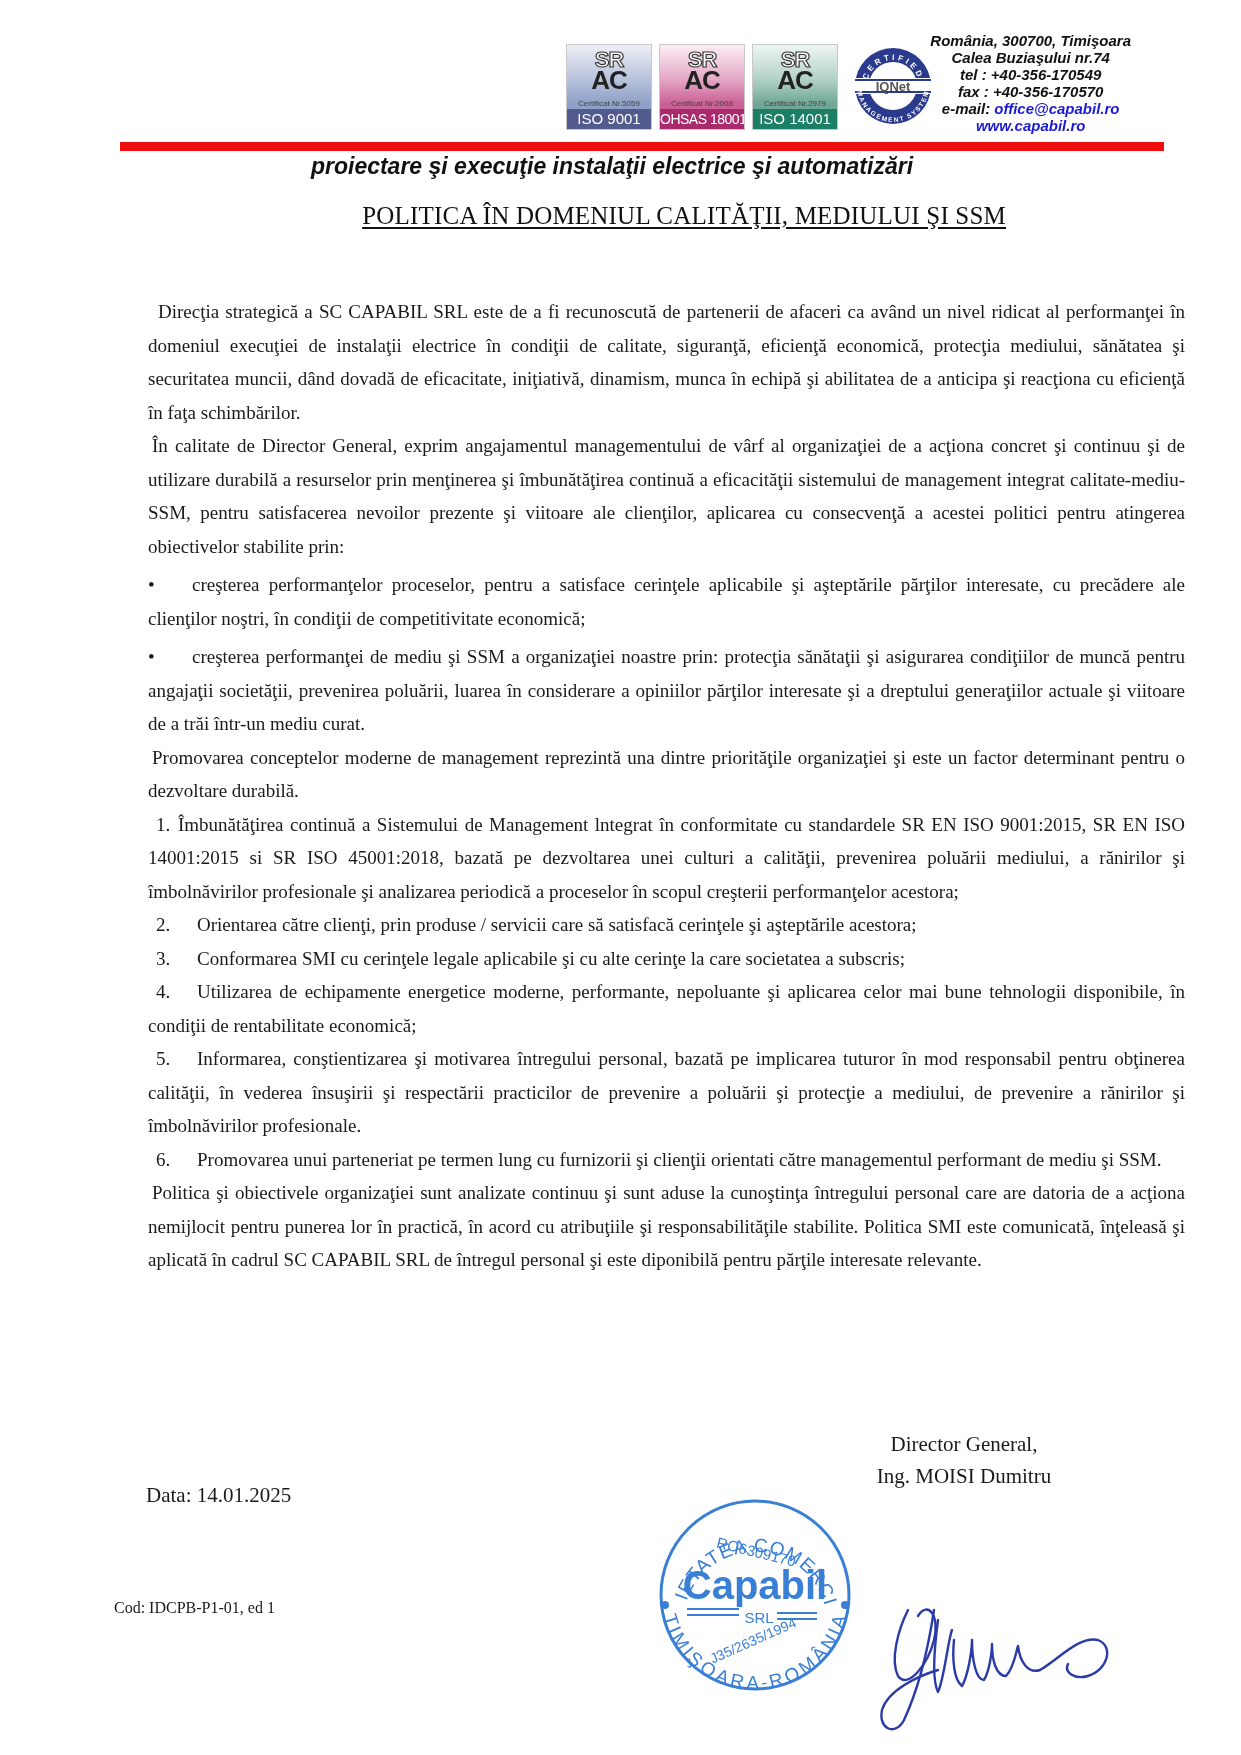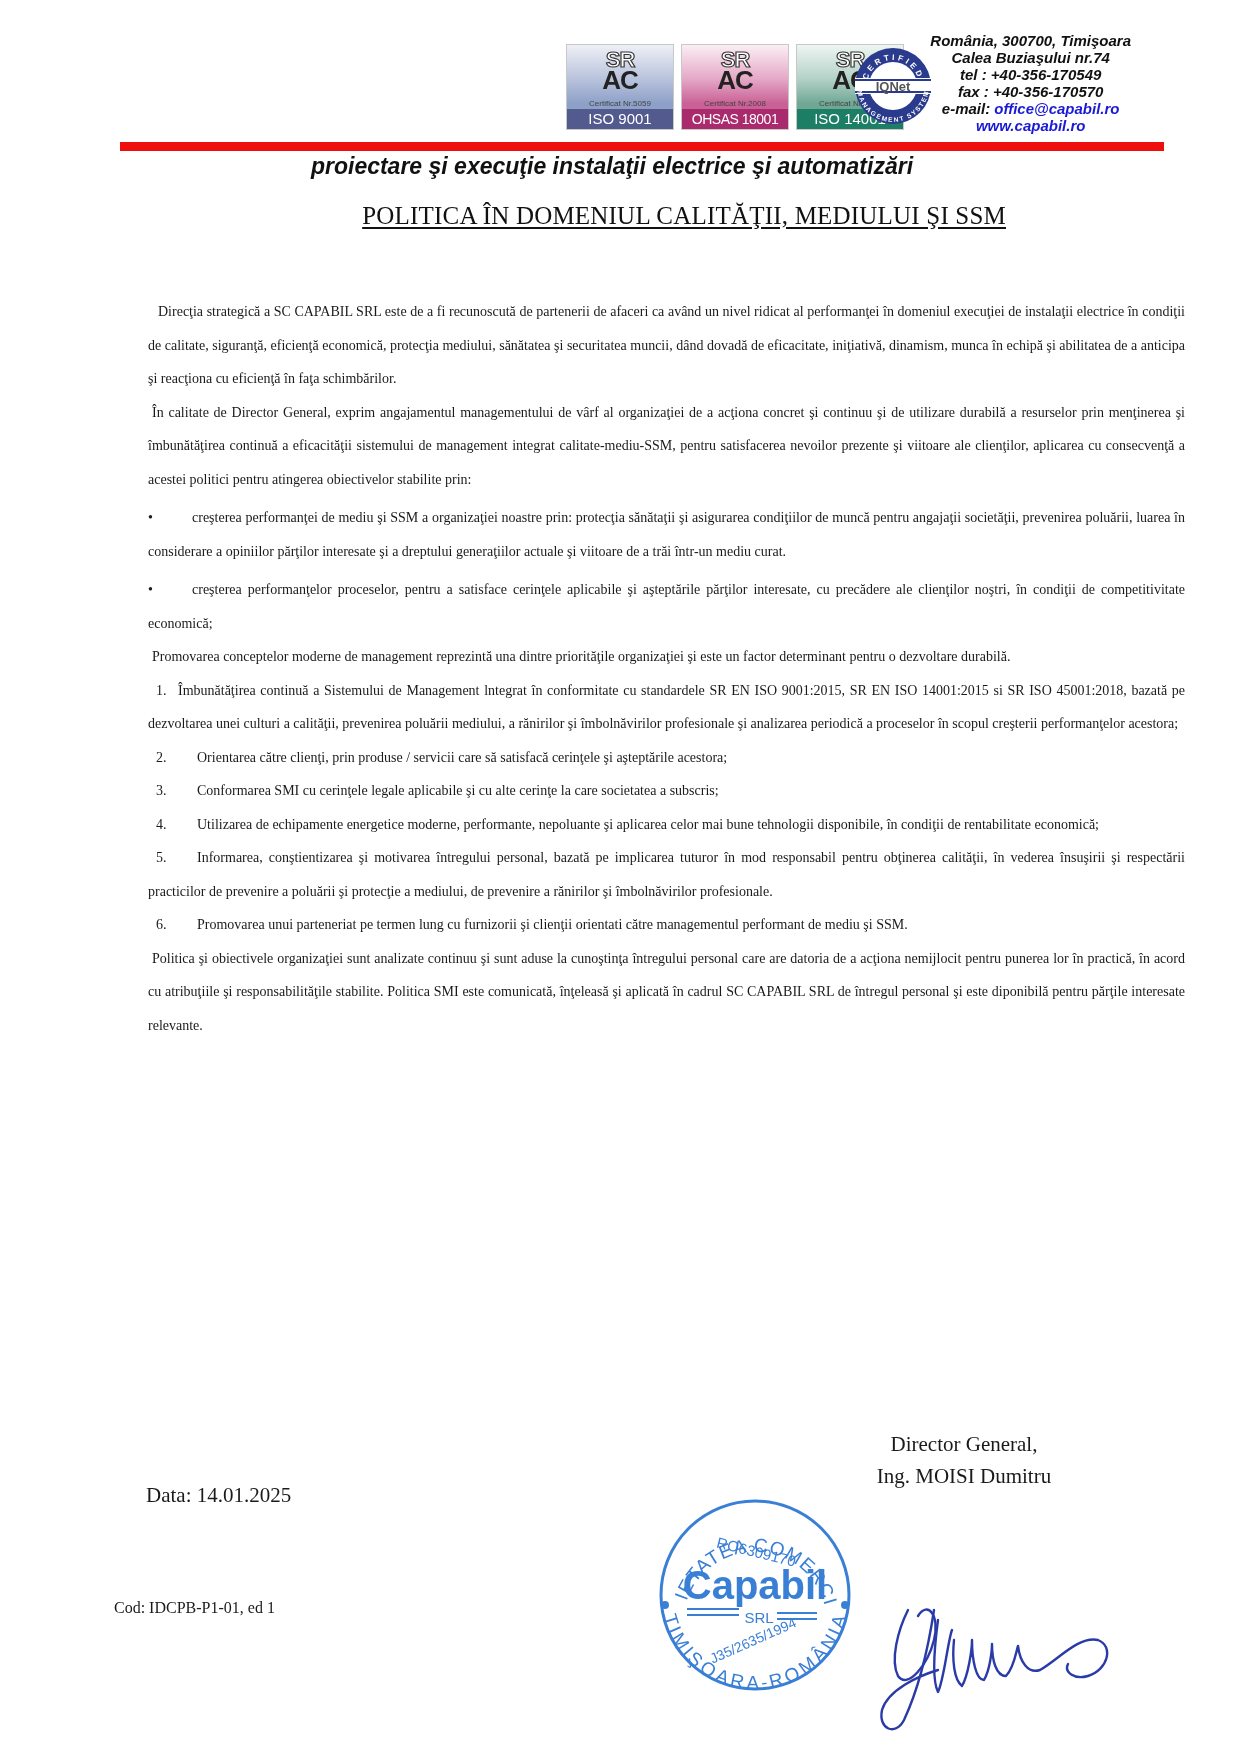--- a/index.html
+++ b/index.html
@@ -6,21 +6,21 @@
   body { width: 1241px; height: 1755px; position: relative; overflow: hidden; font-family: "Liberation Serif", serif; color: #1a1a1a; }
 
   
   .header { position: absolute; left: 0; top: 0; width: 1241px; height: 190px; }
   .logo { position: absolute; left: 118px; top: 60px; width: 400px; height: 90px; }
   .logo-text { position: absolute; left: 52px; top: -8px; font-family: "DejaVu Serif", serif; font-weight: bold; font-style: italic; font-size: 84px; color: #1414d8; letter-spacing: 2px; line-height: 1; transform: scaleX(1.02); transform-origin: left; }
   .logo-c { position: absolute; left: 0; top: -2px; width: 58px; height: 88px; }
   .red-rule { position: absolute; left: 120px; top: 142px; width: 1044px; height: 9px; background: #ee0e0e; }
 
   .certs { position: absolute; left: 566px; top: 44px; height: 86px; display: flex; gap: 7px; }
-  .cert { width: 108px; height: 86px; position: relative; border: 1px solid #c8c8c8; overflow: hidden; box-sizing: border-box; }
+  .cert { width: 86px; height: 86px; position: relative; border: 1px solid #c8c8c8; overflow: hidden; box-sizing: border-box; }
   .cert .sr { position: absolute; left: 0; right: 0; top: 4px; text-align: center; font-family: "Liberation Sans", sans-serif; font-weight: bold; font-size: 22px; color: #ffffff; -webkit-text-stroke: 1.2px #333; letter-spacing: -1px; line-height: 1; }
   .cert .ac { position: absolute; left: 0; right: 0; top: 22px; text-align: center; font-family: "Liberation Sans", sans-serif; font-weight: bold; font-size: 26px; color: #222; letter-spacing: -1px; line-height: 1; }
   .cert .nr { position: absolute; left: 0; right: 0; top: 55px; text-align: center; font-family: "Liberation Sans", sans-serif; font-size: 8px; color: #444; line-height: 1; white-space: nowrap; }
   .cert .std { position: absolute; left: 0; right: 0; bottom: 0; height: 20px; text-align: center; font-family: "Liberation Sans", sans-serif; font-size: 15px; color: #ffffff; line-height: 20px; white-space: nowrap; }
   .cert.c1 { background: linear-gradient(#eef0f6 0%, #b9c3dc 40%, #8da0c8 70%, #8da0c8 76%); }
   .cert.c1 .std { background: #535a8e; }
   .cert.c2 { background: linear-gradient(#fbeef4 0%, #e5a9c7 40%, #c96096 70%, #c96096 76%); }
   .cert.c2 .std { background: #a92a6d; font-size: 14px; letter-spacing: -0.5px; }
   .cert.c3 { background: linear-gradient(#eef5f2 0%, #b4d2c8 40%, #6fa794 70%, #6fa794 76%); }
   .cert.c3 .std { background: #1c7e65; }
@@ -28,21 +28,21 @@
   .iqnet { position: absolute; left: 853px; top: 46px; width: 80px; height: 80px; }
 
   .contact { position: absolute; right: 110px; top: 32px; text-align: center; font-family: "Liberation Sans", sans-serif; font-weight: bold; font-style: italic; font-size: 15px; line-height: 17px; color: #111; }
   .contact .blue { color: #1a1ad6; }
 
   .tagline { position: absolute; left: 0; width: 1204px; top: 153px; text-align: center; padding-left: 20px; box-sizing: border-box; font-family: "Liberation Sans", sans-serif; font-weight: bold; font-style: italic; font-size: 23px; color: #111; }
 
   
   .title { position: absolute; left: 0; width: 1006px; top: 202px; text-align: right; font-size: 25px; text-decoration: underline; text-underline-offset: 3px; letter-spacing: 0.2px; color: #111; }
 
-  .content { position: absolute; left: 148px; width: 1037px; top: 295px; font-size: 14px; line-height: 33.5px; text-align: justify; color: #1a1a1a; }
+  .content { position: absolute; left: 148px; width: 1037px; top: 295px; font-size: 19px; line-height: 33.5px; text-align: justify; color: #1a1a1a; }
   .content p { margin: 0; }
   .content .ind { text-indent: 10px; }
   .content .ind2 { text-indent: 4px; }
   .gap { margin-top: 5px !important; }
   .bullet-line .b { display: inline-block; width: 44px; text-indent: 0; }
   .num { display: inline-block; width: 45px; }
   .obj-head { padding-left: 30px; }
 
   .date { position: absolute; left: 146px; top: 1483px; font-size: 21px; }
   .code { position: absolute; left: 114px; top: 1599px; font-size: 16px; }
@@ -104,22 +104,22 @@
   </div>
 
   <div class="tagline">proiectare şi execuţie instalaţii electrice şi automatizări</div>
 </div>
 
 <div class="title">POLITICA ÎN DOMENIUL CALITĂŢII, MEDIULUI ŞI SSM</div>
 
 <div class="content">
   <p class="ind">Direcţia strategică a SC CAPABIL SRL este de a fi recunoscută de partenerii de afaceri ca având un nivel ridicat al performanţei în  domeniul execuţiei de instalaţii electrice în condiţii de calitate, siguranţă, eficienţă economică, protecţia mediului, sănătatea şi securitatea muncii, dând dovadă de eficacitate, iniţiativă, dinamism, munca în echipă şi abilitatea de a anticipa şi reacţiona cu eficienţă în faţa schimbărilor.</p>
   <p class="ind2">În calitate de Director General, exprim angajamentul managementului de vârf al organizaţiei de a acţiona concret şi continuu şi de utilizare durabilă a resurselor prin menţinerea şi îmbunătăţirea continuă a eficacităţii sistemului de management integrat calitate-mediu-SSM, pentru satisfacerea nevoilor prezente şi viitoare ale clienţilor, aplicarea cu consecvenţă a acestei politici pentru atingerea obiectivelor stabilite prin:</p>
+  <p class="bullet-line gap"><span class="b">•</span><span>creşterea performanţelor proceselor, pentru a satisface cerinţele aplicabile şi aşteptările părţilor interesate, cu precădere ale clienţilor noştri, în condiţii de competitivitate economică;</span></p>
   <p class="bullet-line gap"><span class="b">•</span><span>creşterea performanţei de mediu şi SSM a organizaţiei noastre prin: protecţia sănătaţii şi asigurarea condiţiilor de muncă pentru angajaţii societăţii, prevenirea poluării, luarea în considerare a opiniilor părţilor interesate şi a dreptului generaţiilor actuale şi viitoare de a trăi într-un mediu curat.</span></p>
-  <p class="bullet-line gap"><span class="b">•</span><span>creşterea performanţelor proceselor, pentru a satisface cerinţele aplicabile şi aşteptările părţilor interesate, cu precădere ale clienţilor noştri, în condiţii de competitivitate economică;</span></p>
   <p class="ind2">Promovarea conceptelor moderne de management reprezintă una dintre priorităţile organizaţiei şi este un factor determinant pentru o dezvoltare durabilă.</p>
   <p class="ind2"><span style="display:inline-block;width:26px">1.</span><span>Îmbunătăţirea continuă a Sistemului de Management lntegrat în conformitate cu standardele SR EN ISO 9001:2015, SR EN ISO 14001:2015 si SR ISO 45001:2018, bazată pe dezvoltarea unei culturi a calităţii, prevenirea poluării mediului, a rănirilor şi îmbolnăvirilor profesionale şi analizarea periodică a proceselor în scopul creşterii performanţelor acestora;</span></p>
   <p class="ind2"><span class="num">2.</span><span>Orientarea către clienţi, prin produse / servicii care să satisfacă cerinţele şi aşteptările acestora;</span></p>
   <p class="ind2"><span class="num">3.</span><span>Conformarea SMI cu cerinţele legale aplicabile şi cu alte cerinţe la care societatea a subscris;</span></p>
   <p class="ind2"><span class="num">4.</span><span>Utilizarea de echipamente energetice moderne, performante, nepoluante  şi aplicarea celor mai bune tehnologii disponibile, în condiţii de rentabilitate economică;</span></p>
   <p class="ind2"><span class="num">5.</span><span>Informarea, conştientizarea şi motivarea întregului personal, bazată pe implicarea tuturor în mod responsabil pentru obţinerea calităţii, în vederea însuşirii şi respectării practicilor de prevenire a poluării şi protecţie a mediului, de prevenire a rănirilor şi îmbolnăvirilor profesionale.</span></p>
   <p class="ind2"><span class="num">6.</span><span>Promovarea unui parteneriat pe termen lung cu furnizorii şi clienţii orientati către managementul performant de mediu şi SSM.</span></p>
   <p class="ind2">Politica şi obiectivele organizaţiei sunt analizate continuu şi sunt aduse la cunoştinţa întregului personal care are datoria de a acţiona nemijlocit pentru punerea lor în practică, în acord cu atribuţiile şi responsabilităţile stabilite. Politica SMI este comunicată, înţeleasă şi aplicată în cadrul SC CAPABIL SRL de întregul personal şi este diponibilă pentru părţile interesate relevante.</p>
 </div>
 

